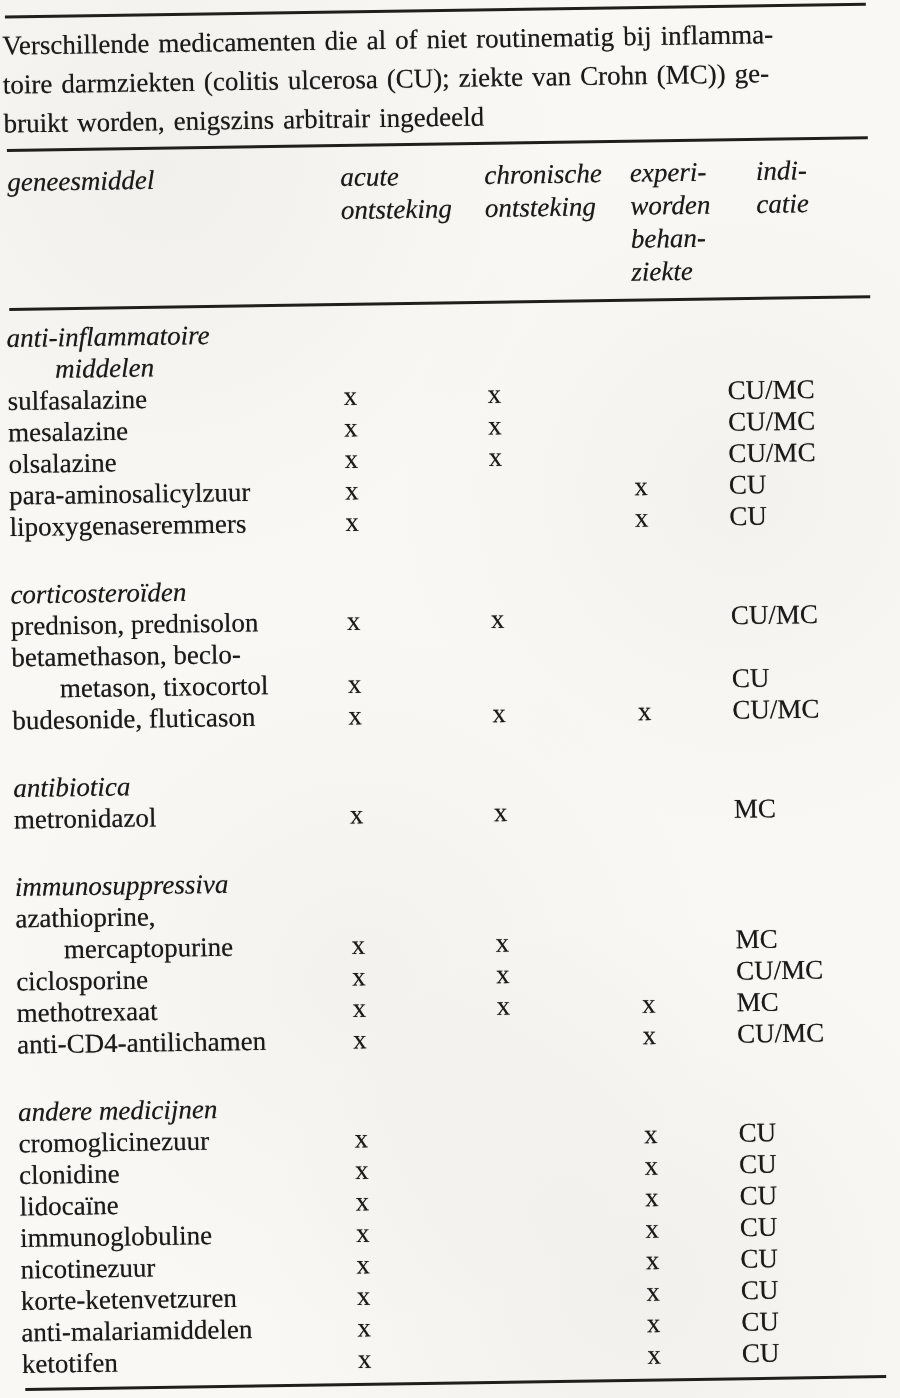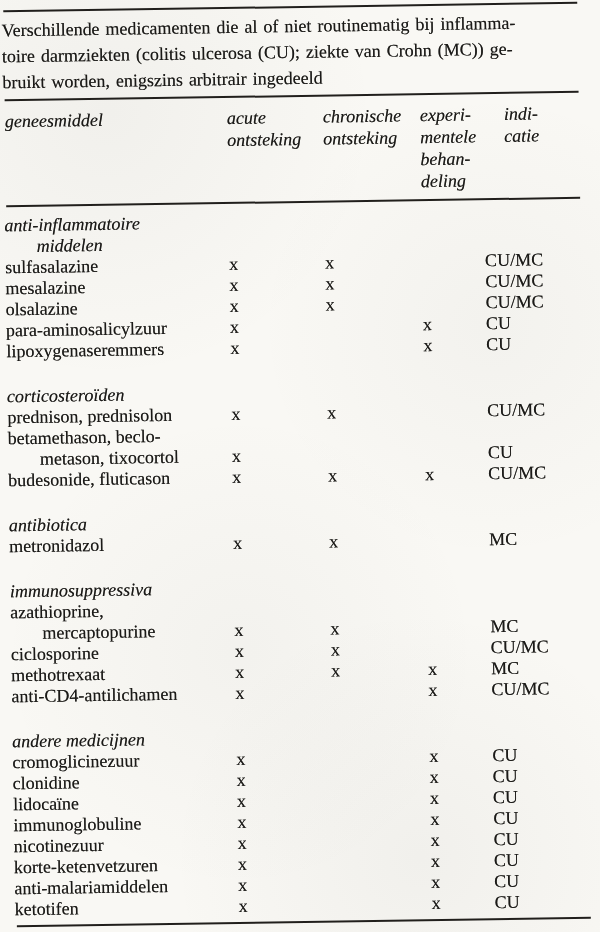--- a/index.html
+++ b/index.html
@@ -106,23 +106,23 @@
     <div class="cell">
       <div>acute</div>
       <div>ontsteking</div>
     </div>
     <div class="cell">
       <div>chronische</div>
       <div>ontsteking</div>
     </div>
     <div class="cell">
       <div>experi-</div>
-      <div>mentele</div>
+      <div>worden</div>
       <div>behan-</div>
-      <div>deling</div>
+      <div>ziekte</div>
     </div>
     <div class="cell ind-h">
       <div>indi-</div>
       <div>catie</div>
     </div>
   </div>
 
   <div class="rule"></div>
 
   <div class="tbody">

